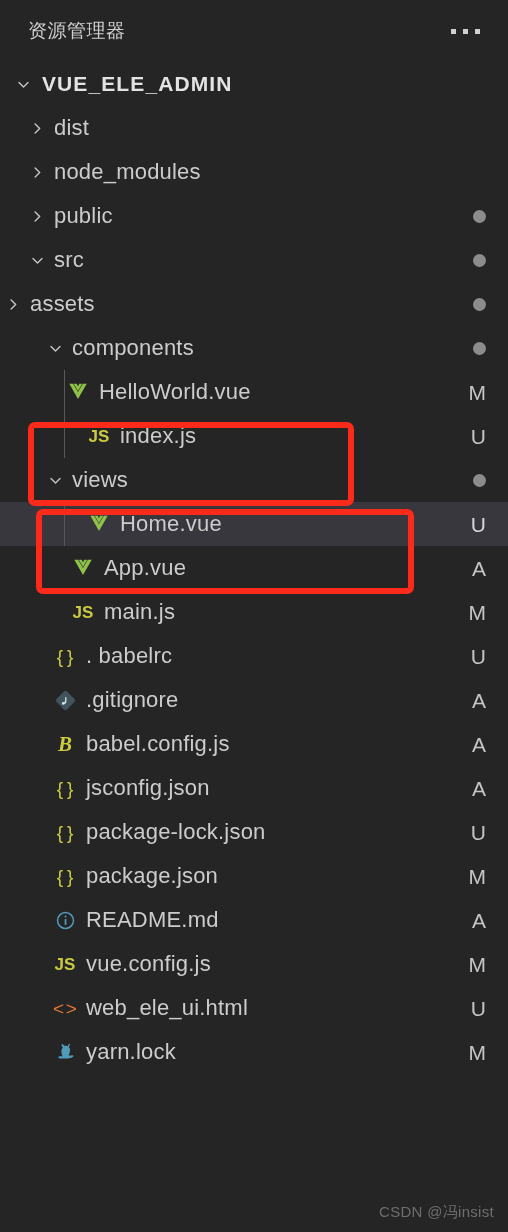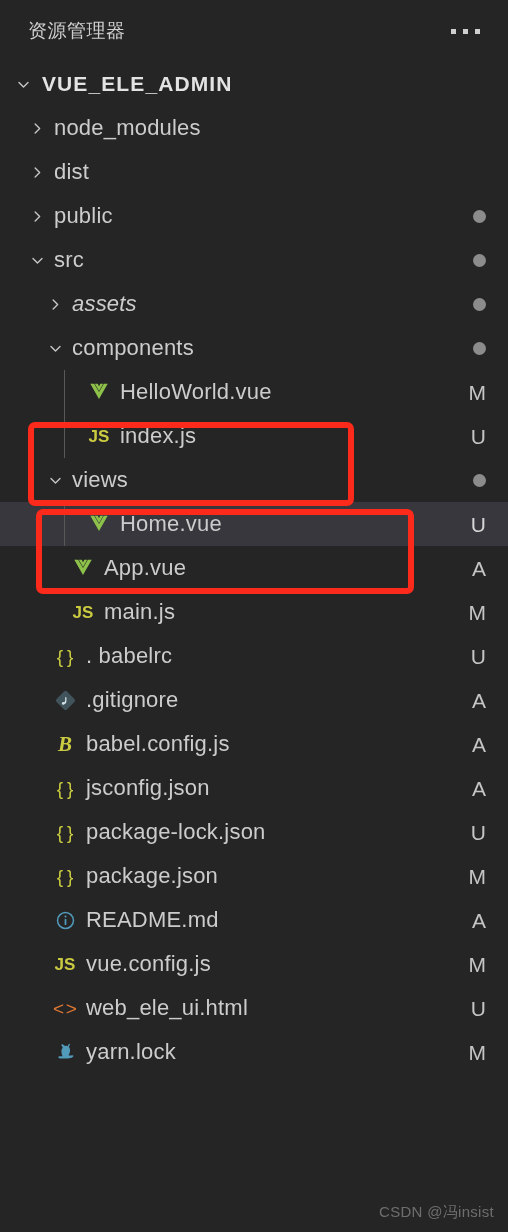--- a/index.html
+++ b/index.html
@@ -149,67 +149,67 @@
           </svg>
         </span>
         <span class="label">VUE_ELE_ADMIN</span>
       </div>
       <div class="row folder" style="padding-left: 24px;">
         <span class="twisty">
           <svg width="15" height="15" viewBox="0 0 16 16">
             <path d="M5.5 3.2L10.3 8l-4.8 4.8" fill="none" stroke="currentColor" stroke-width="1.5" stroke-linecap="round" stroke-linejoin="round"></path>
           </svg>
         </span>
+        <span class="label">dist</span>
+      </div>
+      <div class="row folder" style="padding-left: 24px;">
+        <span class="twisty">
+          <svg width="15" height="15" viewBox="0 0 16 16">
+            <path d="M5.5 3.2L10.3 8l-4.8 4.8" fill="none" stroke="currentColor" stroke-width="1.5" stroke-linecap="round" stroke-linejoin="round"></path>
+          </svg>
+        </span>
         <span class="label">node_modules</span>
-      </div>
-      <div class="row folder" style="padding-left: 24px;">
-        <span class="twisty">
-          <svg width="15" height="15" viewBox="0 0 16 16">
-            <path d="M5.5 3.2L10.3 8l-4.8 4.8" fill="none" stroke="currentColor" stroke-width="1.5" stroke-linecap="round" stroke-linejoin="round"></path>
-          </svg>
-        </span>
-        <span class="label">dist</span>
       </div>
       <div class="row folder" style="padding-left: 24px;">
         <span class="twisty">
           <svg width="15" height="15" viewBox="0 0 16 16">
             <path d="M5.5 3.2L10.3 8l-4.8 4.8" fill="none" stroke="currentColor" stroke-width="1.5" stroke-linecap="round" stroke-linejoin="round"></path>
           </svg>
         </span>
         <span class="label">public</span>
         <span class="badge dot"></span>
       </div>
       <div class="row folder" style="padding-left: 24px;">
         <span class="twisty">
           <svg width="15" height="15" viewBox="0 0 16 16">
             <path d="M3.2 5.8L8 10.6l4.8-4.8" fill="none" stroke="currentColor" stroke-width="1.5" stroke-linecap="round" stroke-linejoin="round"></path>
           </svg>
         </span>
         <span class="label">src</span>
         <span class="badge dot"></span>
       </div>
-      <div class="row folder" style="padding-left: 42px; font-style: italic;">
+      <div class="row folder" style="">
         <span class="twisty">
           <svg width="15" height="15" viewBox="0 0 16 16">
             <path d="M5.5 3.2L10.3 8l-4.8 4.8" fill="none" stroke="currentColor" stroke-width="1.5" stroke-linecap="round" stroke-linejoin="round"></path>
           </svg>
         </span>
         <span class="label">assets</span>
         <span class="badge dot"></span>
       </div>
       <div class="row folder" style="padding-left: 42px;">
         <span class="twisty">
           <svg width="15" height="15" viewBox="0 0 16 16">
             <path d="M3.2 5.8L8 10.6l4.8-4.8" fill="none" stroke="currentColor" stroke-width="1.5" stroke-linecap="round" stroke-linejoin="round"></path>
           </svg>
         </span>
         <span class="label">components</span>
         <span class="badge dot"></span>
       </div>
-      <div class="row file" style="padding-left: 58px;">
+      <div class="row file" style="padding-left: 37px;">
         <div class="guide" style="left: 64px;"></div>
         <span class="twisty empty">
           <svg width="15" height="15" viewBox="0 0 16 16">
             <path d="M5.5 3.2L10.3 8l-4.8 4.8" fill="none" stroke="currentColor" stroke-width="1.5" stroke-linecap="round" stroke-linejoin="round"></path>
           </svg>
         </span>
         <span class="ficon">
           <svg width="22" height="22" viewBox="0 0 24 24">
             <path d="M2.5 3h4.2L12 12.1 17.3 3h4.2L12 19.6z" fill="#8dc149"></path>
             <path d="M7.4 3h3.2L12 5.6 13.4 3h3.2L12 10.9z" fill="#8dc149"></path>

